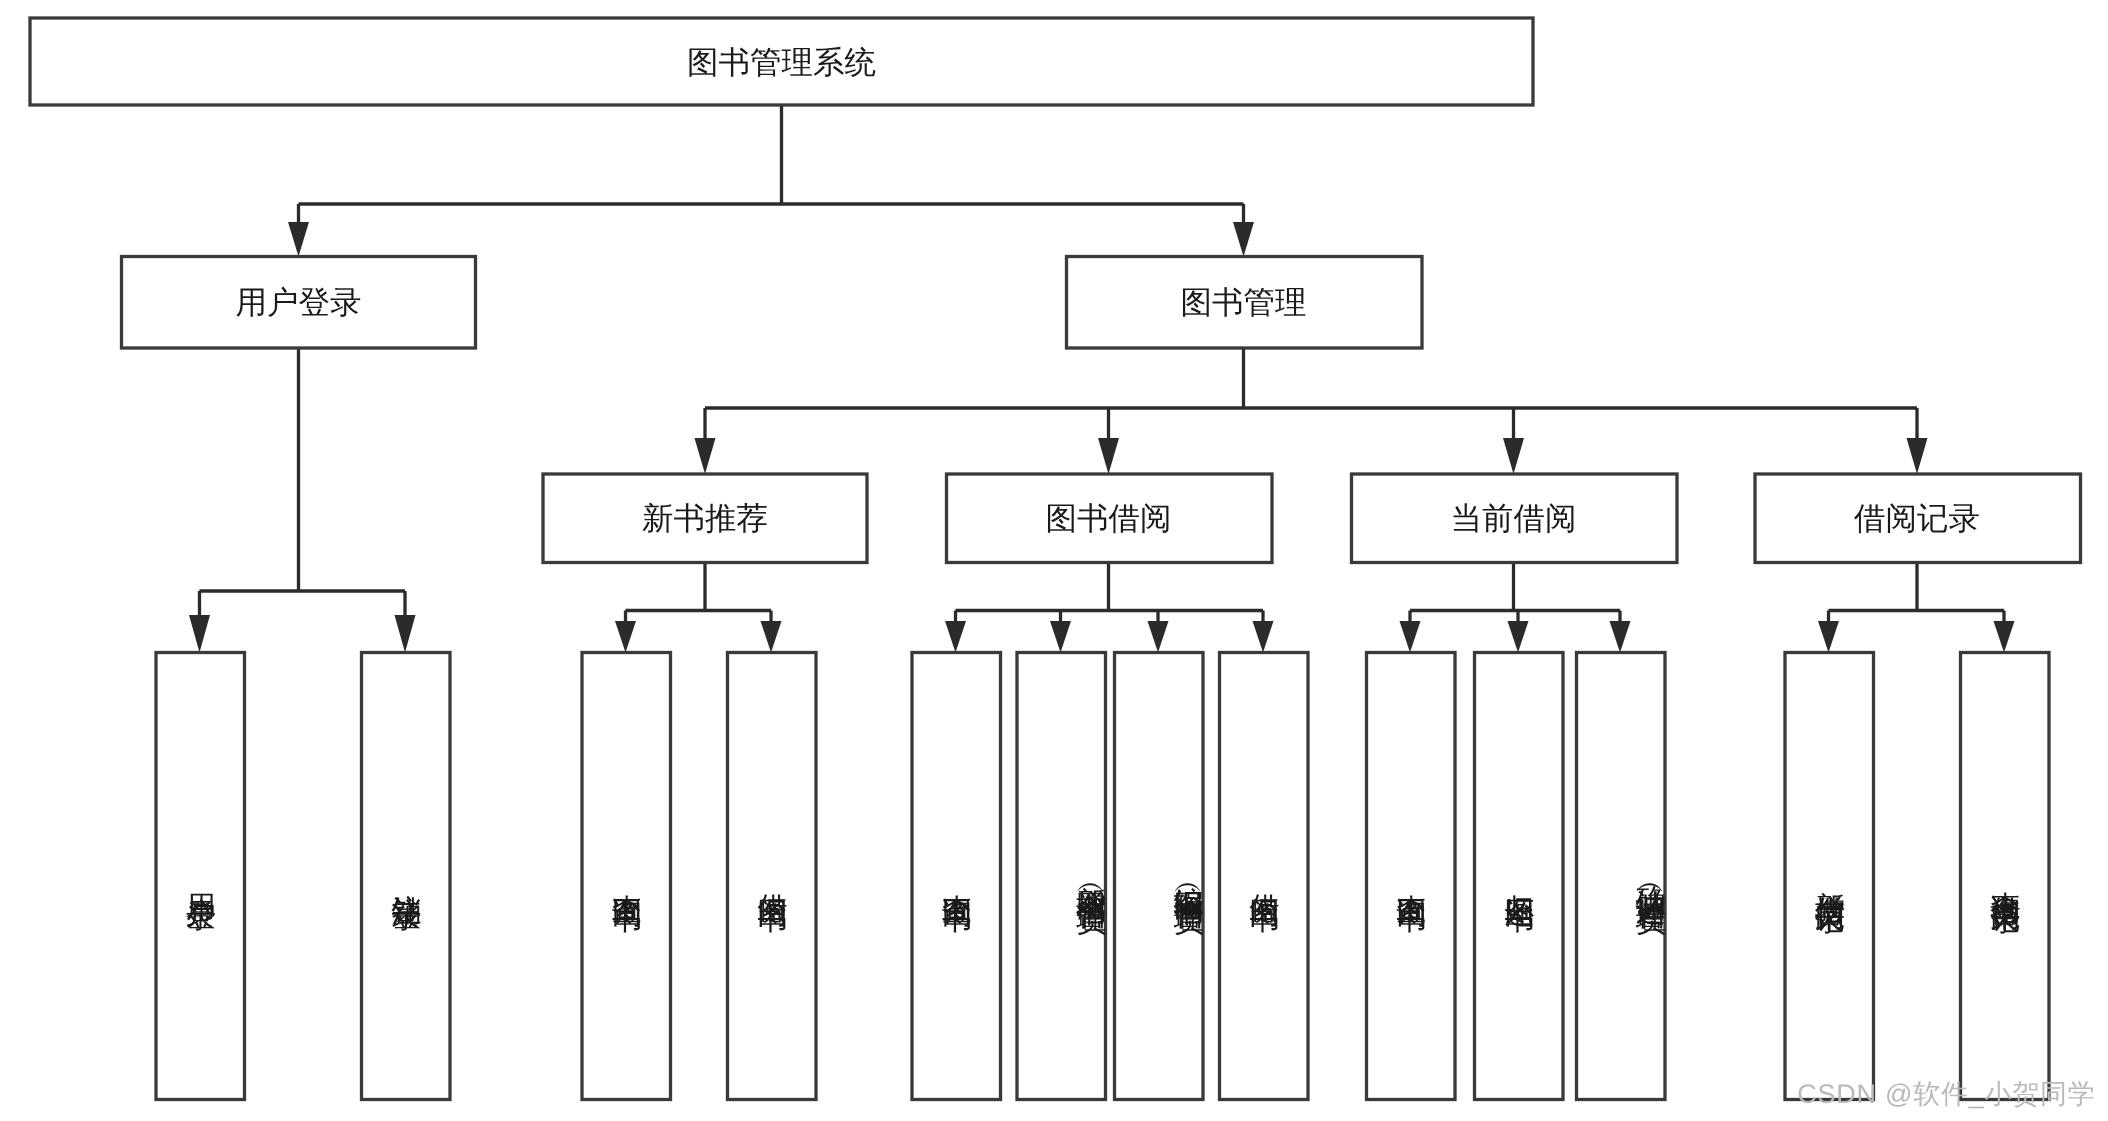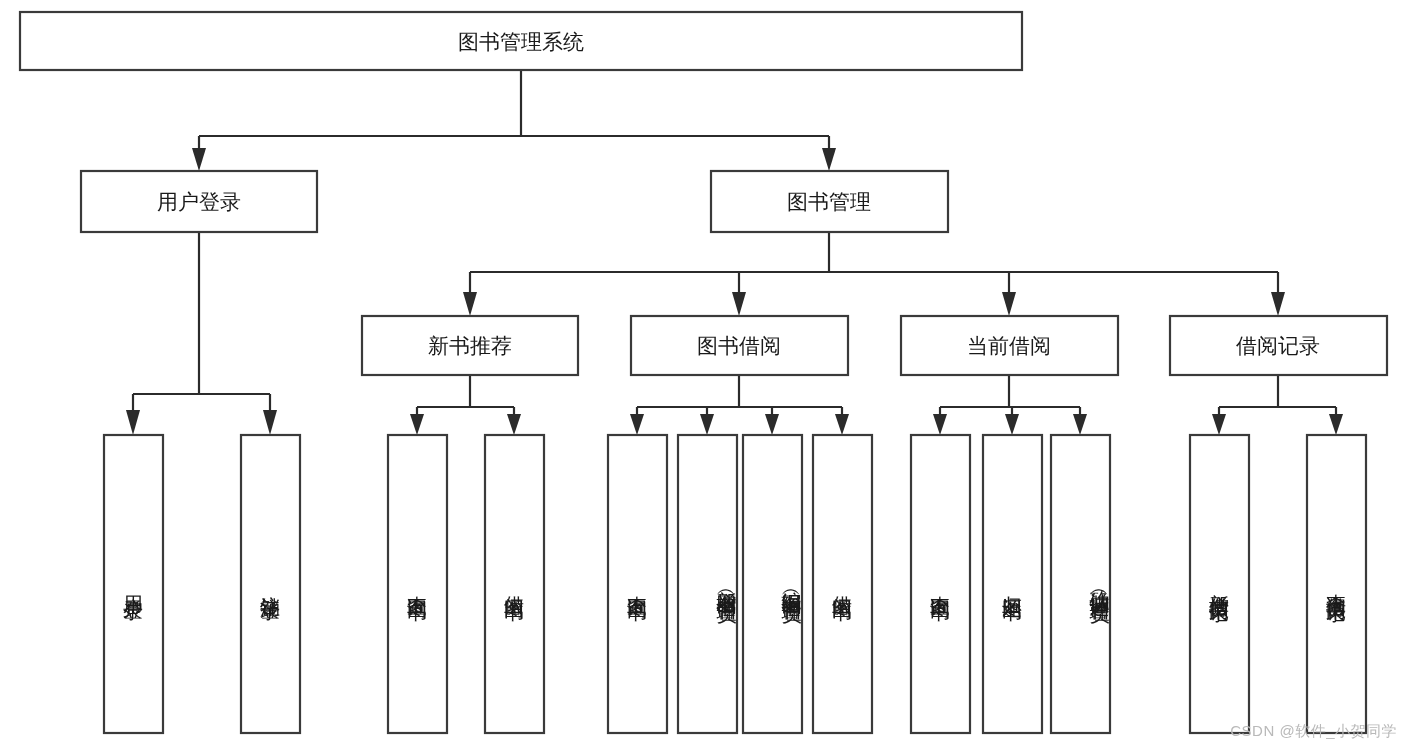--- a/index.html
+++ b/index.html
@@ -64,21 +64,21 @@
     align-items: center;
     justify-content: center;
     pointer-events: none;
     user-select: none;
   }
   .watermark {
     position: absolute;
     right: 8px;
     bottom: 6px;
     font-family: "Liberation Sans", "DejaVu Sans", sans-serif;
-    font-size: 15px;
+    font-size: 18px;
     color: #b9b9b9;
     letter-spacing: 0.5px;
     white-space: nowrap;
   }
 </style>
 </head>
 <body>
 
 <div id="diagram-root">
 

